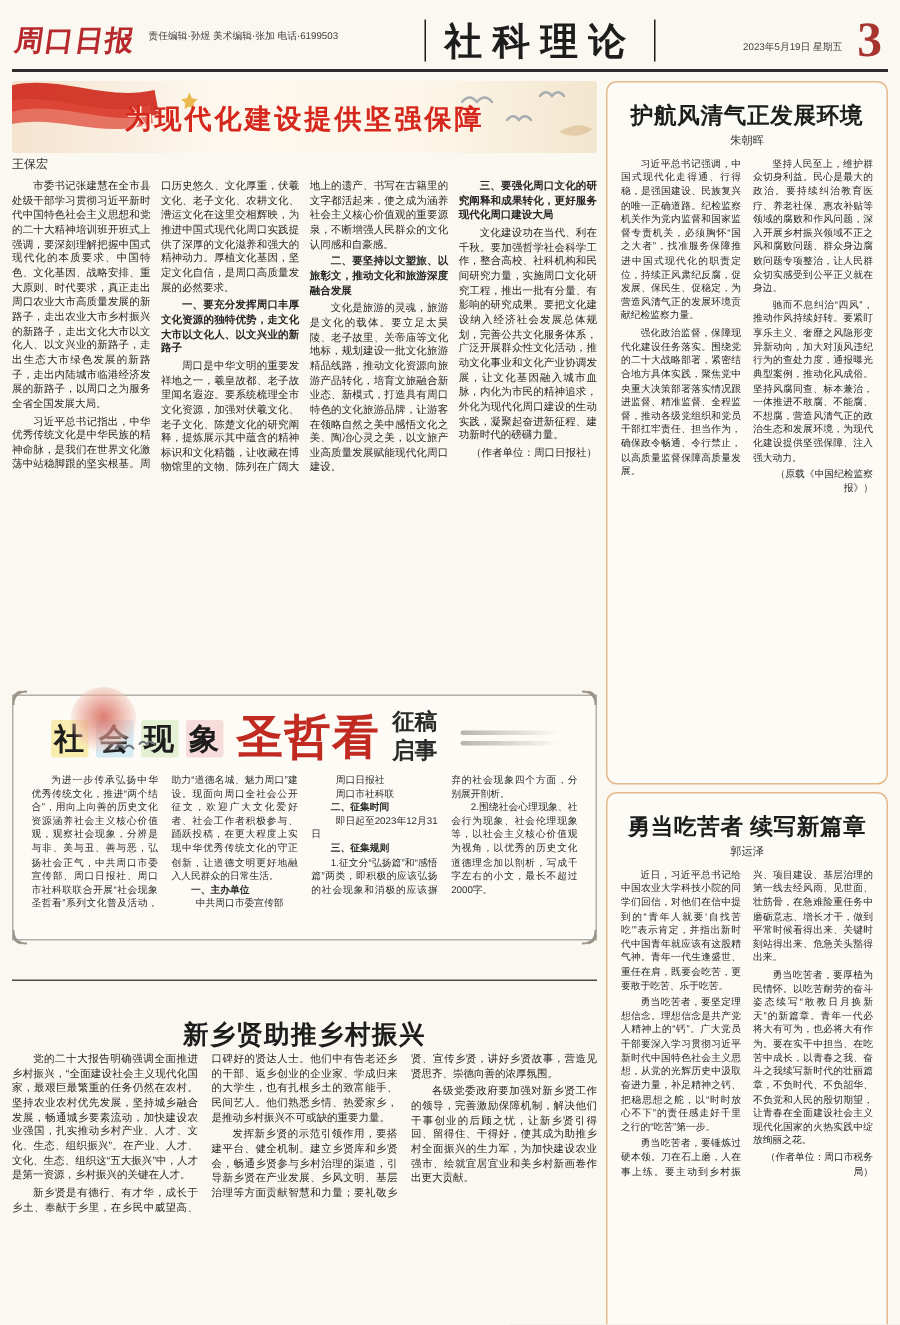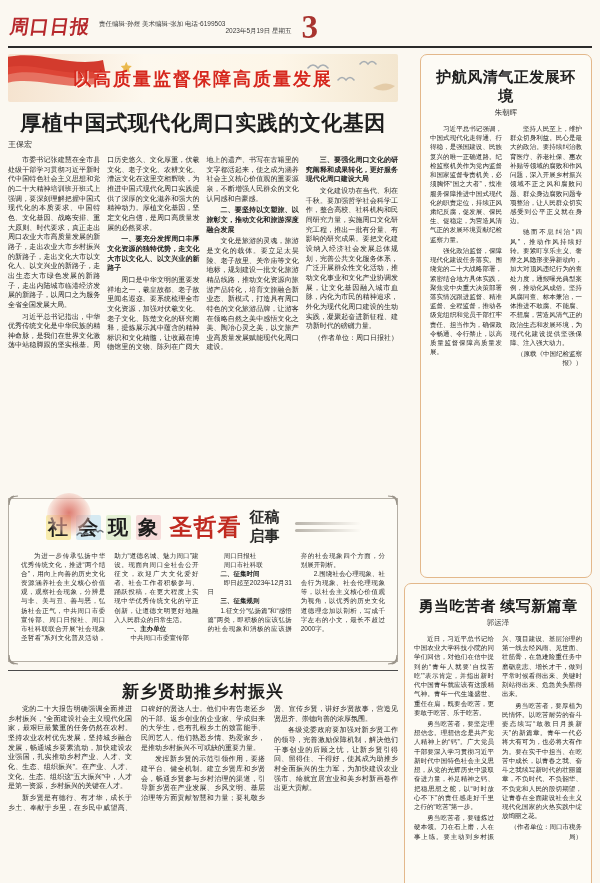--- a/index.html
+++ b/index.html
@@ -53,42 +53,42 @@
   .corner { position:absolute; width:14px; height:14px; color:#9a948a; }
   .corner svg { display:block; }
   .c-tl { left:-4px; top:-4px; } .c-tr { right:-4px; top:-4px; transform:scaleX(-1); }
   .c-bl { left:-4px; bottom:-4px; transform:scaleY(-1); } .c-br { right:-4px; bottom:-4px; transform:scale(-1,-1); }
   .notice-title-row { position:relative; display:flex; align-items:center; justify-content:center; gap:5px; height:48px; }
   .sun-decor { position:absolute; left:26px; top:-10px; width:44px; height:44px; border-radius:50%;
     background:radial-gradient(circle at 50% 45%, rgba(217,104,92,.85), rgba(240,190,178,.55) 55%, transparent 74%); }
   .birds { position:absolute; left:54px; top:24px; color:#6a7076; }
   .tile { width:25px; height:25px; display:flex; align-items:center; justify-content:center;
     font-size:20px; font-weight:bold; font-family:"Liberation Serif", serif; border-radius:2px; }
-  .red-chars { font-size:23px; color:#c02a20; font-weight:bold; font-family:"Liberation Serif", serif;
+  .red-chars { font-size:31px; color:#c02a20; font-weight:bold; font-family:"Liberation Serif", serif;
     letter-spacing:1px; margin-left:4px;text-align:right; }
   .tag-stack { display:flex; flex-direction:column; font-size:15px; font-weight:bold; line-height:1.25;
     color:#2a2a2a; margin-left:3px; }
   .brush-strokes { display:flex; flex-direction:column; gap:4px; margin-left:10px; }
   .brush-strokes span { display:block; height:3px; width:66px; border-radius:2px;
     background:linear-gradient(90deg,#b9b4ab,transparent); }
   .notice-body { height:100px; column-count:4; column-gap:9px; font-size:6.5px; line-height:1.4;
     text-align:justify; overflow:hidden; color:#2a2a2a; }
   .notice-body p { margin:0; text-indent:2em; }
   .notice-body p.nhead { font-weight:bold; }
   .notice-body p.nplain { text-indent:2.5em; }
 
   
-  .bottom-article { border-top:1px solid #4a4a4a; margin-top:8px; padding-top:5px; }
+  .bottom-article { border-top:1px solid #4a4a4a; margin-top:26px; padding-top:20px; }
   .bl-title { font-size:17px; font-weight:bold; text-align:center; margin:4px 0 1px;
     font-family:"Liberation Serif", serif; letter-spacing:1px; }
   .bl-body { height:152px; column-count:3; column-gap:9px; overflow:hidden; }
 
   
   .r-box { border:1px solid #e3b88b; border-radius:7px; background:#fdfbf5; padding:8px 9px; }
-  .rb-top { height:524px;margin-left:16px; }
+  .rb-top { height:469px; }
   .rb-bottom { height:388px; }
   .r-title { font-size:15px; font-weight:bold; text-align:center; margin:5px 0 2px;
     font-family:"Liberation Serif", serif; letter-spacing:0.5px; }
   .r-author { text-align:center; font-size:7.5px; color:#333; margin:2px 0 6px; }
   .r-body { column-count:2; column-gap:8px; font-size:6.5px; line-height:1.42; text-align:justify;
     overflow:hidden; color:#262626; }
   .rb-top .r-body { height:352px; }
   .rb-bottom .r-body { height:305px; }
   .r-body p { margin:0 0 2px; text-indent:2em; }
   .r-body p.source { text-align:right; text-indent:0; }
@@ -96,20 +96,25 @@
 </head>
 <body>
 
 <div class="page">
 
   <header class="masthead-bar">
     <div style="display:flex;align-items:flex-start;">
       <span class="masthead">周口日报</span>
       <span class="mast-info">责任编辑·孙煜  美术编辑·张加  电话·6199503</span>
     </div>
+    <div class="mast-center">
+      <span class="vbar"></span>
+      <h1 class="section-title">社科理论</h1>
+      <span class="vbar"></span>
+    </div>
     <div class="mast-right">
       <span class="date-text">2023年5月19日 星期五</span>
       <span class="page-number">3</span>
     </div>
   </header>
   <div class="header-rule"></div>
 
   <div class="content">
 
     <div class="col-left">
@@ -119,24 +124,23 @@
           <path d="M-5,4 C30,-6 60,14 95,6 L98,22 C62,32 30,10 -5,22 Z" fill="#cf2b1e" opacity="0.92"></path>
           <path d="M-5,14 C28,6 58,26 92,16 L94,28 C60,40 28,20 -5,30 Z" fill="#e0493a" opacity="0.75"></path>
           <path d="M120,8 l3,7 7,1 -5,5 1,7 -6,-3 -6,3 1,-7 -5,-5 7,-1 z" fill="#e8b33c" opacity="0.9" transform="scale(0.55) translate(95,6)"></path>
           <g fill="none" stroke="#9aa3ac" stroke-width="1.6" stroke-linecap="round" opacity="0.85">
             <path d="M300,14 q5,-6 10,0 q5,-6 10,0"></path>
             <path d="M330,26 q4,-5 8,0 q4,-5 8,0"></path>
             <path d="M352,10 q4,-5 8,0 q4,-5 8,0"></path>
           </g>
           <path d="M365,34 q12,-8 22,-2 q-10,8 -22,2 z" fill="#d8b98c" opacity="0.6"></path>
         </svg>
-        <div class="banner-text">以高质量监督保障高质量发展</div>
-      </div>
-
-      <h2 class="main-title">厚植中国式现代化周口实践的文化基因</h2>
+        <div class="banner-text">为现代化建设提供坚强保障</div>
+      </div>
+
       <div class="author-line">王保宏</div>
       <div class="body-text main-body">
         <p>市委书记张建慧在全市县处级干部学习贯彻习近平新时代中国特色社会主义思想和党的二十大精神培训班开班式上强调，要深刻理解把握中国式现代化的本质要求、中国特色、文化基因、战略安排、重大原则、时代要求，真正走出周口农业大市高质量发展的新路子，走出农业大市乡村振兴的新路子，走出文化大市以文化人、以文兴业的新路子，走出生态大市绿色发展的新路子，走出内陆城市临港经济发展的新路子，以周口之为服务全省全国发展大局。</p>
         <p>习近平总书记指出，中华优秀传统文化是中华民族的精神命脉，是我们在世界文化激荡中站稳脚跟的坚实根基。周口历史悠久、文化厚重，伏羲文化、老子文化、农耕文化、漕运文化在这里交相辉映，为推进中国式现代化周口实践提供了深厚的文化滋养和强大的精神动力。厚植文化基因，坚定文化自信，是周口高质量发展的必然要求。</p>
         <p class="subhead">一、要充分发挥周口丰厚文化资源的独特优势，走文化大市以文化人、以文兴业的新路子</p>
         <p>周口是中华文明的重要发祥地之一，羲皇故都、老子故里闻名遐迩。要系统梳理全市文化资源，加强对伏羲文化、老子文化、陈楚文化的研究阐释，提炼展示其中蕴含的精神标识和文化精髓，让收藏在博物馆里的文物、陈列在广阔大地上的遗产、书写在古籍里的文字都活起来，使之成为涵养社会主义核心价值观的重要源泉，不断增强人民群众的文化认同感和自豪感。</p>
         <p class="subhead">二、要坚持以文塑旅、以旅彰文，推动文化和旅游深度融合发展</p>
         <p>文化是旅游的灵魂，旅游是文化的载体。要立足太昊陵、老子故里、关帝庙等文化地标，规划建设一批文化旅游精品线路，推动文化资源向旅游产品转化，培育文旅融合新业态、新模式，打造具有周口特色的文化旅游品牌，让游客在领略自然之美中感悟文化之美、陶冶心灵之美，以文旅产业高质量发展赋能现代化周口建设。</p>
         <p class="subhead">三、要强化周口文化的研究阐释和成果转化，更好服务现代化周口建设大局</p>
         <p>文化建设功在当代、利在千秋。要加强哲学社会科学工作，整合高校、社科机构和民间研究力量，实施周口文化研究工程，推出一批有分量、有影响的研究成果。要把文化建设纳入经济社会发展总体规划，完善公共文化服务体系，广泛开展群众性文化活动，推动文化事业和文化产业协调发展，让文化基因融入城市血脉，内化为市民的精神追求，外化为现代化周口建设的生动实践，凝聚起奋进新征程、建功新时代的磅礴力量。</p>

